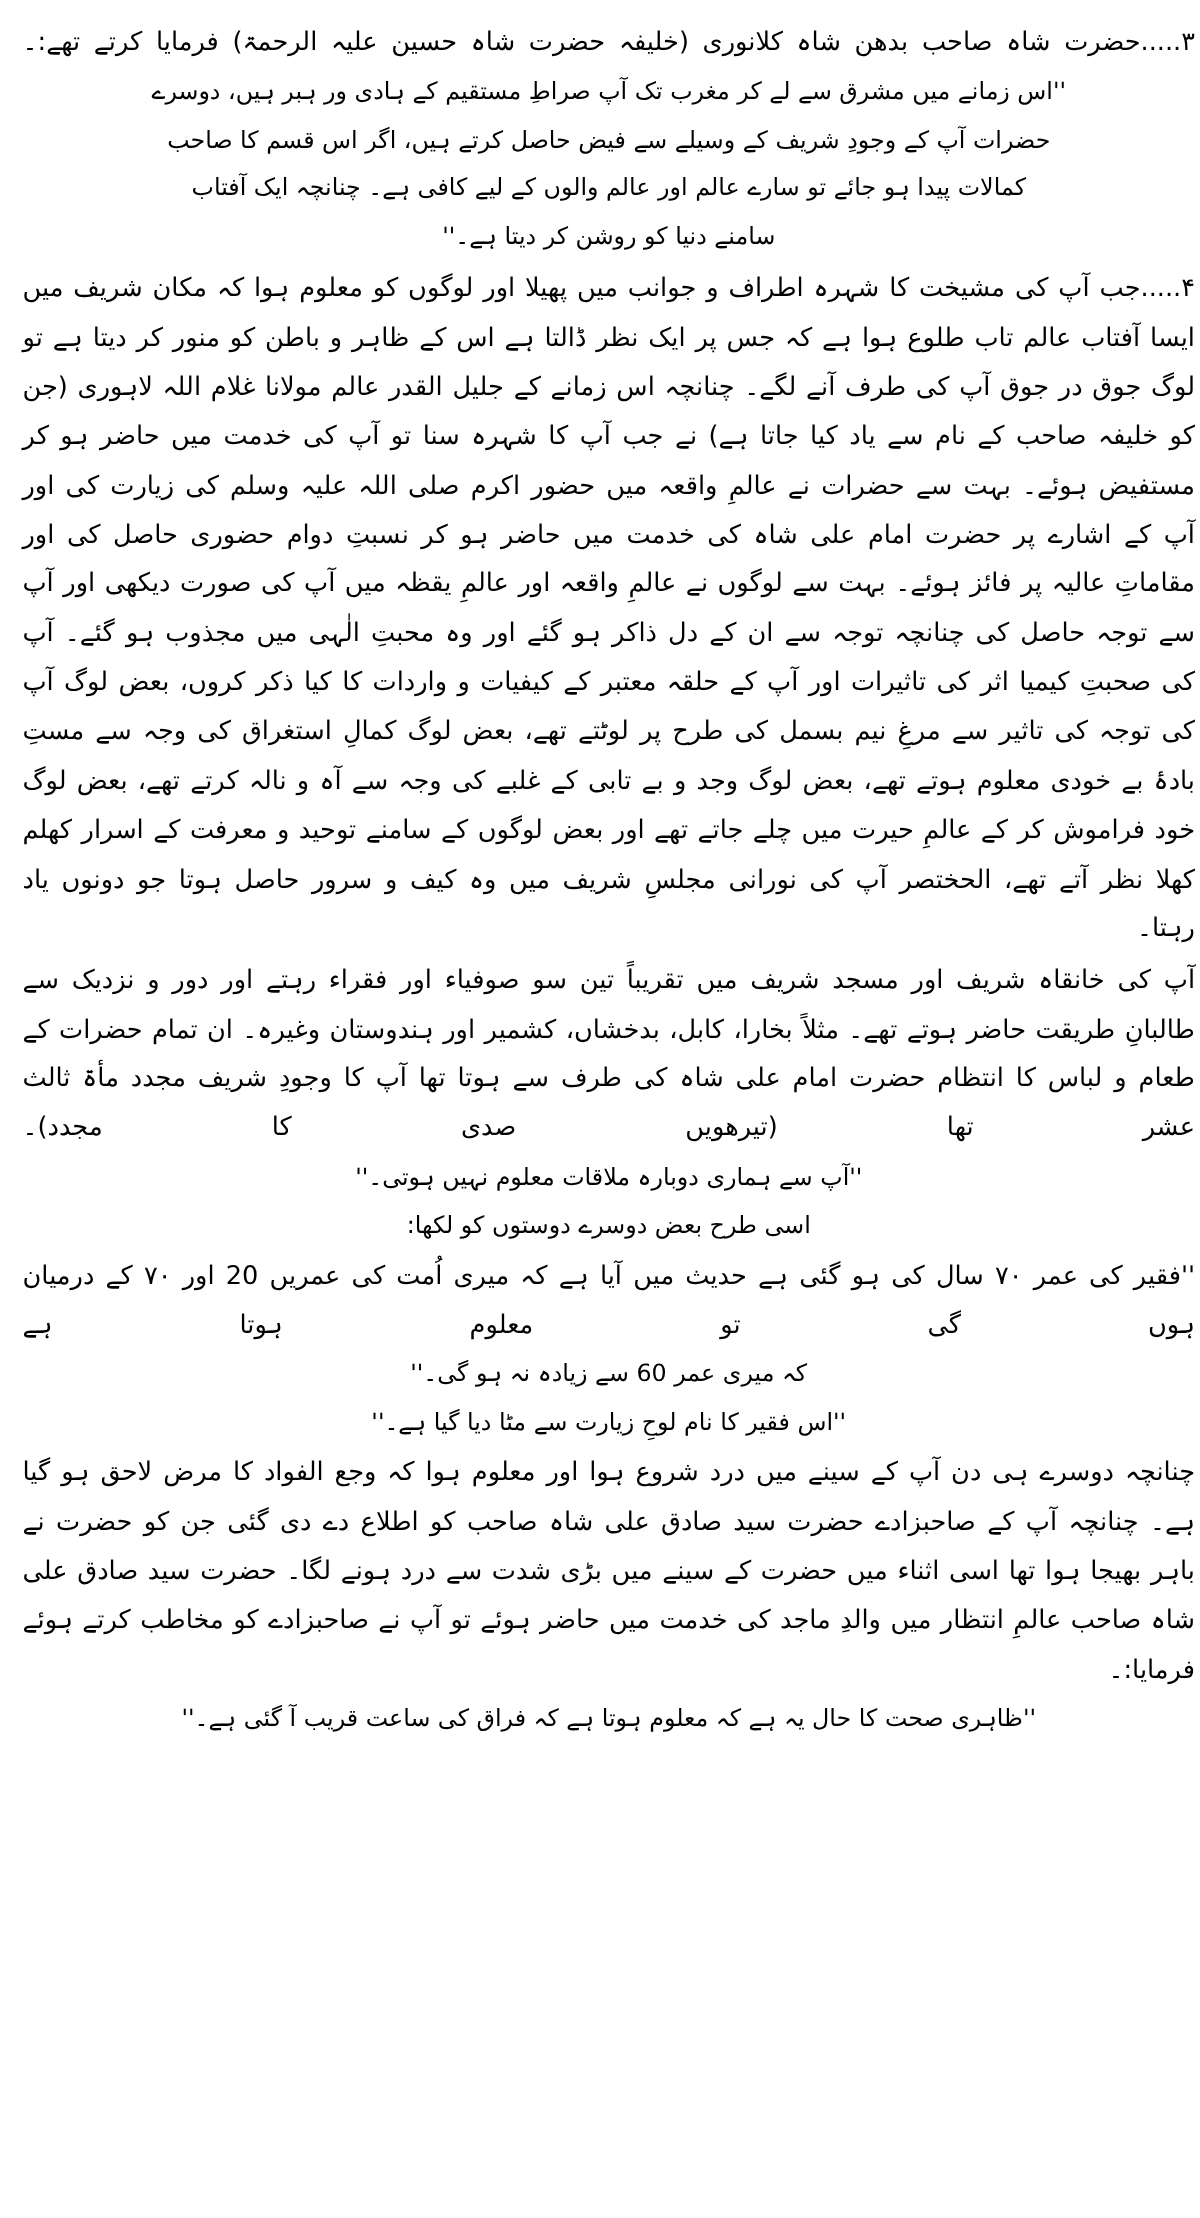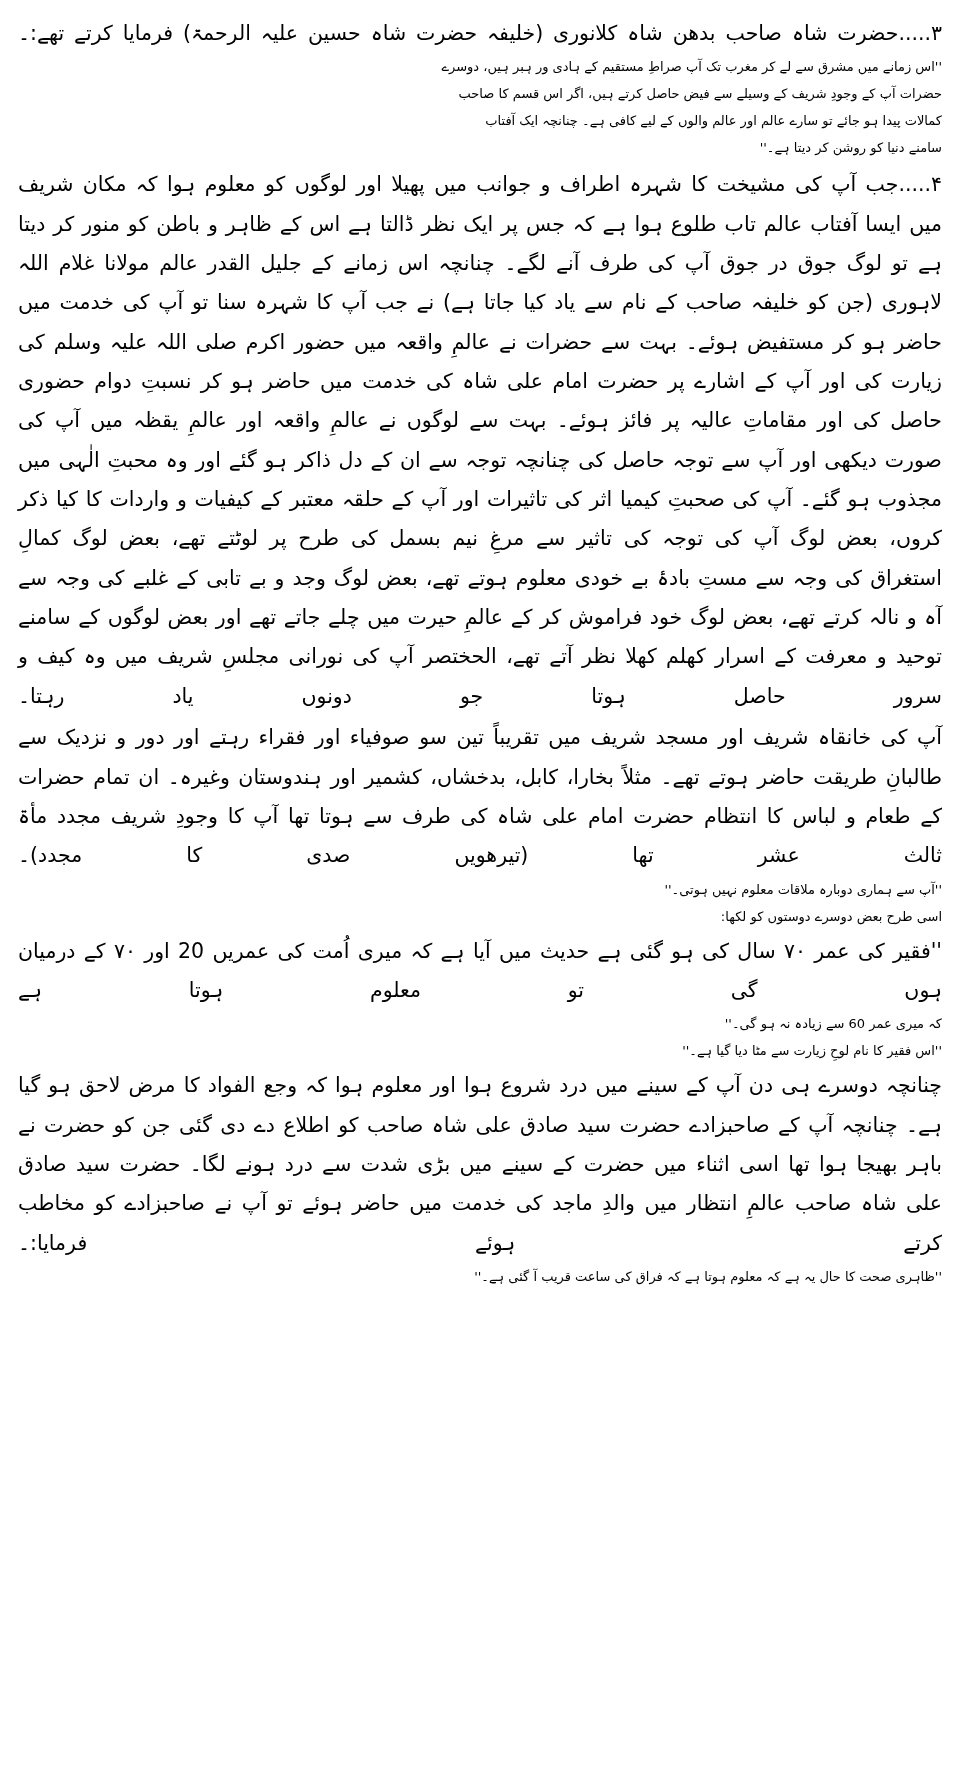--- a/index.html
+++ b/index.html
@@ -10,42 +10,42 @@
   body {
     width: 960px;
     min-height: 1774px;
     font-family: "DejaVu Sans", "Liberation Sans", sans-serif;
     color: #000000;
   }
   .page {
     width: 960px;
     min-height: 1774px;
     box-sizing: border-box;
-    padding: 14px 18px 18px 18px;
+    padding: 14px 4px 18px 18px;
     background: #ffffff;
     direction: rtl;
   }
   .para {
     margin: 0 0 2px 0;
     font-size: 20.5px;
     line-height: 1.92;
     text-align: justify;
     text-align-last: justify;
     letter-spacing: 0.2px;
     word-spacing: 1px;
   }
   .para.full {
     text-align: justify;
     text-align-last: justify;
   }
   .line-center {
     margin: 0 0 2px 0;
-    font-size: 13px;
+    font-size: 19px;
     line-height: 1.92;
-    text-align: right;
+    text-align: center;
   }
   .block {
     margin-bottom: 4px;
   }
   .tail-center {
     text-align: justify;
     text-align-last: center;
   }
 </style>
 </head>

